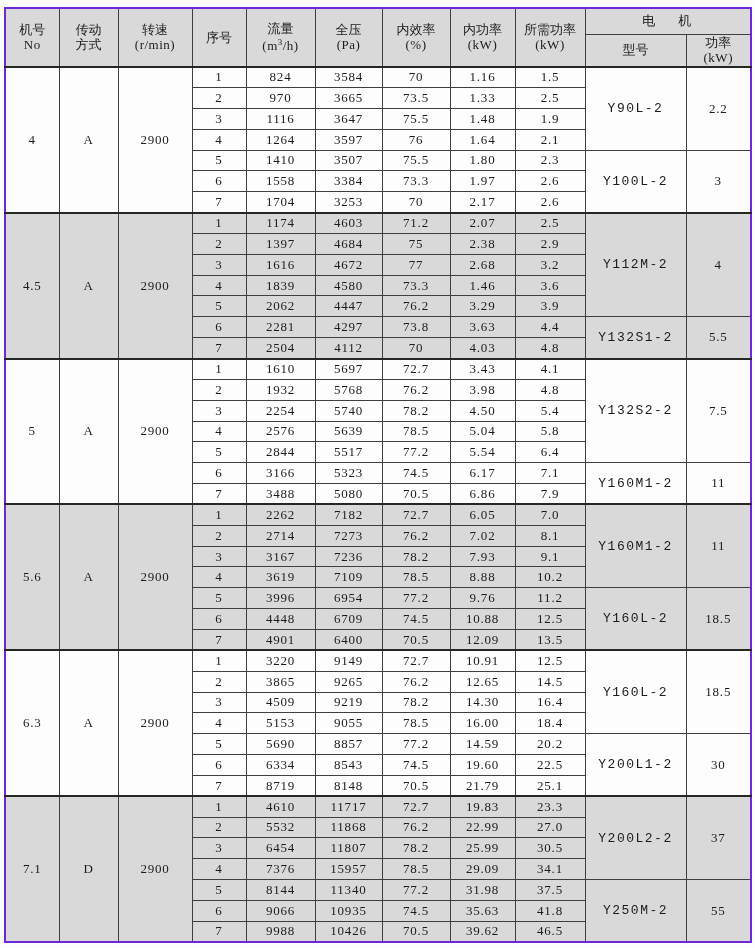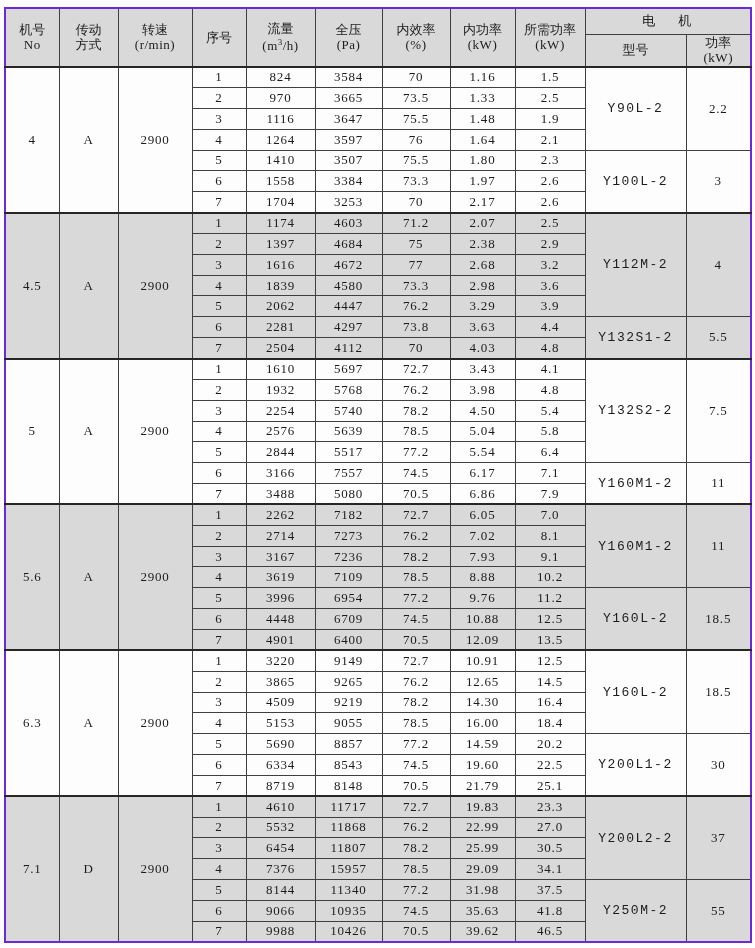--- a/index.html
+++ b/index.html
@@ -201,21 +201,21 @@
         <td>4672</td>
         <td>77</td>
         <td>2.68</td>
         <td>3.2</td>
       </tr>
       <tr class="shaded ">
         <td>4</td>
         <td>1839</td>
         <td>4580</td>
         <td>73.3</td>
-        <td>2.98</td>
+        <td>1.46</td>
         <td>3.6</td>
       </tr>
       <tr class="shaded ">
         <td>5</td>
         <td>2062</td>
         <td>4447</td>
         <td>76.2</td>
         <td>3.29</td>
         <td>3.9</td>
       </tr>
@@ -278,21 +278,21 @@
         <td>5</td>
         <td>2844</td>
         <td>5517</td>
         <td>77.2</td>
         <td>5.54</td>
         <td>6.4</td>
       </tr>
       <tr class="">
         <td>6</td>
         <td>3166</td>
-        <td>7557</td>
+        <td>5323</td>
         <td>74.5</td>
         <td>6.17</td>
         <td>7.1</td>
         <td rowspan="2" class="model-cell">Y160M1-2</td>
         <td rowspan="2">11</td>
       </tr>
       <tr class="">
         <td>7</td>
         <td>3488</td>
         <td>5080</td>

